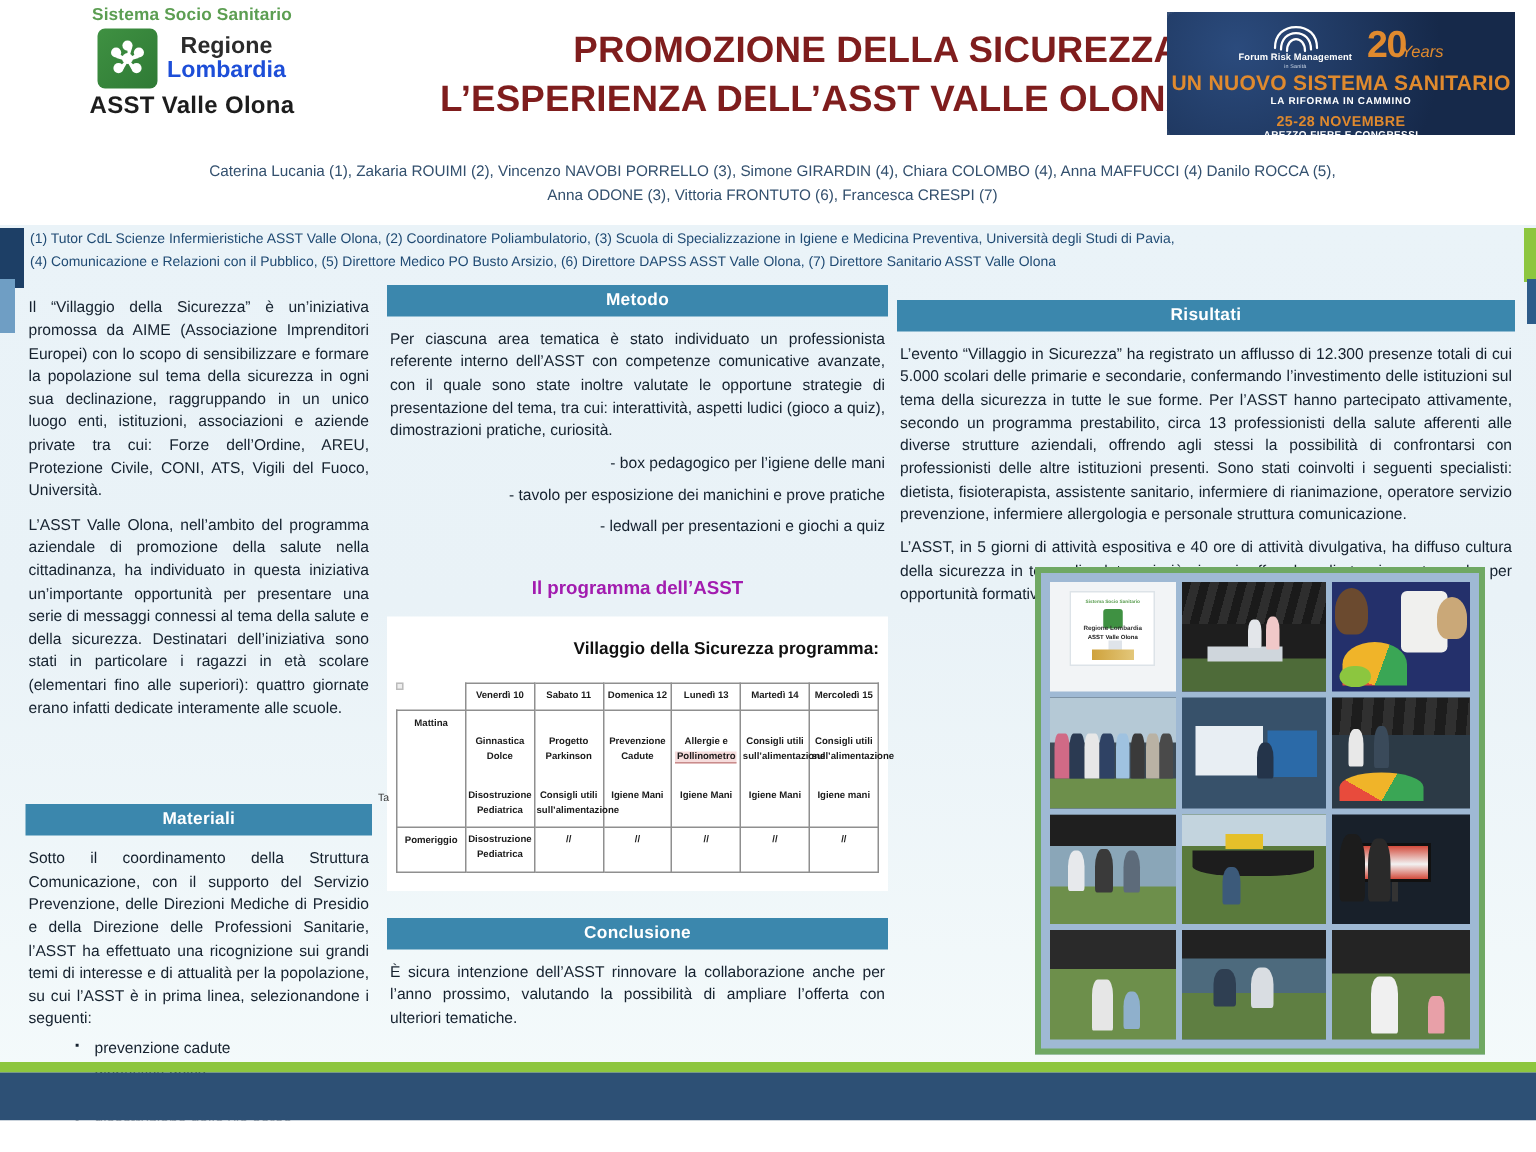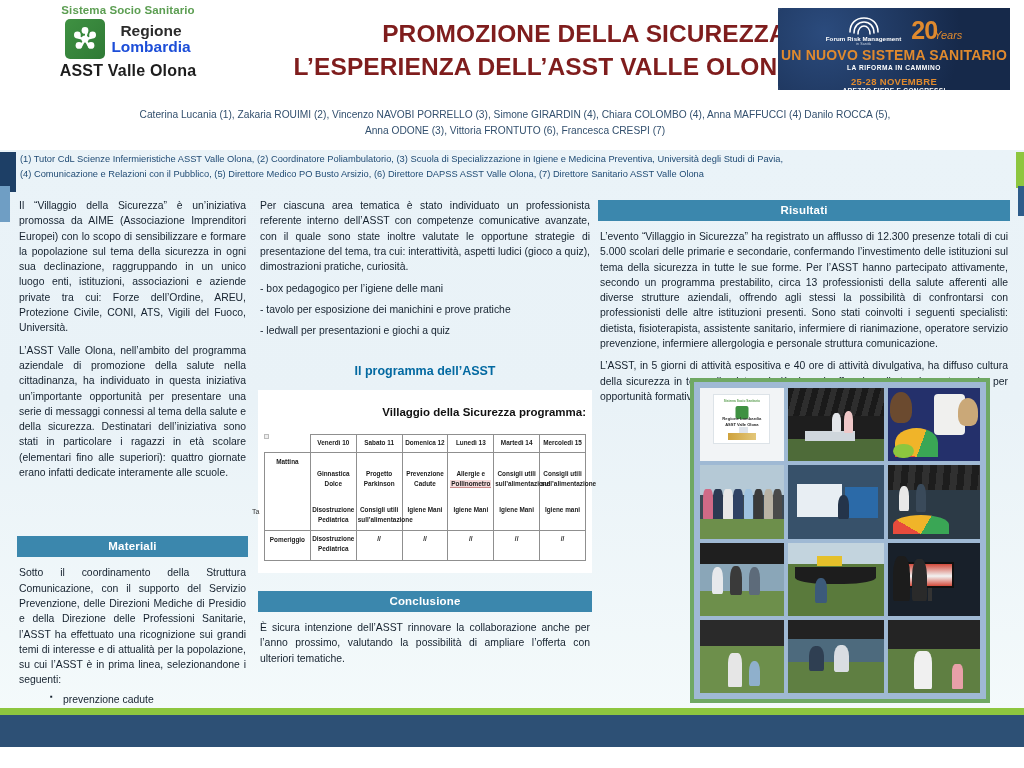--- a/index.html
+++ b/index.html
@@ -84,26 +84,26 @@
   .body-txt { font-size:10.4px; color:#15212e; line-height:1.47; text-align:justify;
       padding:8px 2px 0; }
   .body-txt p { margin-bottom:7px; }
   .body-txt p:last-child { margin-bottom:0; }
 
   .bullets { list-style:none; margin-top:4px; padding-left:46px; }
   .bullets li { font-size:10.4px; color:#15212e; line-height:1.62; position:relative; }
   .bullets li:before { content:"\25AA"; position:absolute; left:-13px; top:-1px; font-size:8px; color:#15212e; }
 
   .dashlist { margin-top:2px; }
-  .dashlist div { font-size:10.4px; color:#15212e; line-height:1.5; margin-bottom:5px; text-align:left; }
+  .dashlist div { font-size:10.4px; color:#15212e; line-height:1.5; margin-bottom:5px; text-align:right;margin-left:31px; }
 
   .spacer-mat { height:56px; }
 
   
-  .prog-title { text-align:center; font-size:12.5px; font-weight:700; color:#0369a1; margin:26px 0 0; }
+  .prog-title { text-align:center; font-size:12.5px; font-weight:700; color:#a21caf; margin:26px 0 0; }
   .prog-card { background:#ffffff; margin-top:12px; padding:10px 6px 12px; position:relative; }
   .prog-sub { text-align:right; font-size:11.5px; font-weight:700; color:#111; margin:6px 0 16px; }
   .prog-handle { position:absolute; left:6px; top:44px; width:5px; height:5px;
       border:1px solid #bbb; background:#eee; }
   .ta-label { position:absolute; left:-6px; top:118px; font-size:7px; color:#333; }
   table.prog { width:100%; border-collapse:collapse; table-layout:fixed; }
   table.prog th, table.prog td { border:1px solid #8f8f8f; font-size:6.4px; font-weight:700;
       color:#1a1a1a; text-align:center; vertical-align:top; padding:3px 1px; line-height:1.5; }
   table.prog thead th { padding:3px 1px 4px; }
   table.prog th.corner { border:none; }
@@ -298,20 +298,21 @@
     <ul class="bullets">
       <li>prevenzione cadute</li>
       <li>ginnastica dolce</li>
       <li>alimentazione pediatrica</li>
       <li>disostruzione delle vie aeree</li>
       <li>igiene delle mani</li>
     </ul>
   </div>
 
   <div class="col-mid">
+    <div class="sec-head">Metodo</div>
     <div class="body-txt">
       <p>Per ciascuna area tematica è stato individuato un professionista referente interno dell’ASST con competenze comunicative avanzate, con il quale sono state inoltre valutate le opportune strategie di presentazione del tema, tra cui: interattività, aspetti ludici (gioco a quiz), dimostrazioni pratiche, curiosità.</p>
       <div class="dashlist">
         <div>- box pedagogico per l’igiene delle mani</div>
         <div>- tavolo per esposizione dei manichini e prove pratiche</div>
         <div>- ledwall per presentazioni e giochi a quiz</div>
       </div>
     </div>
 
     <div class="prog-title">Il programma dell’ASST</div>

